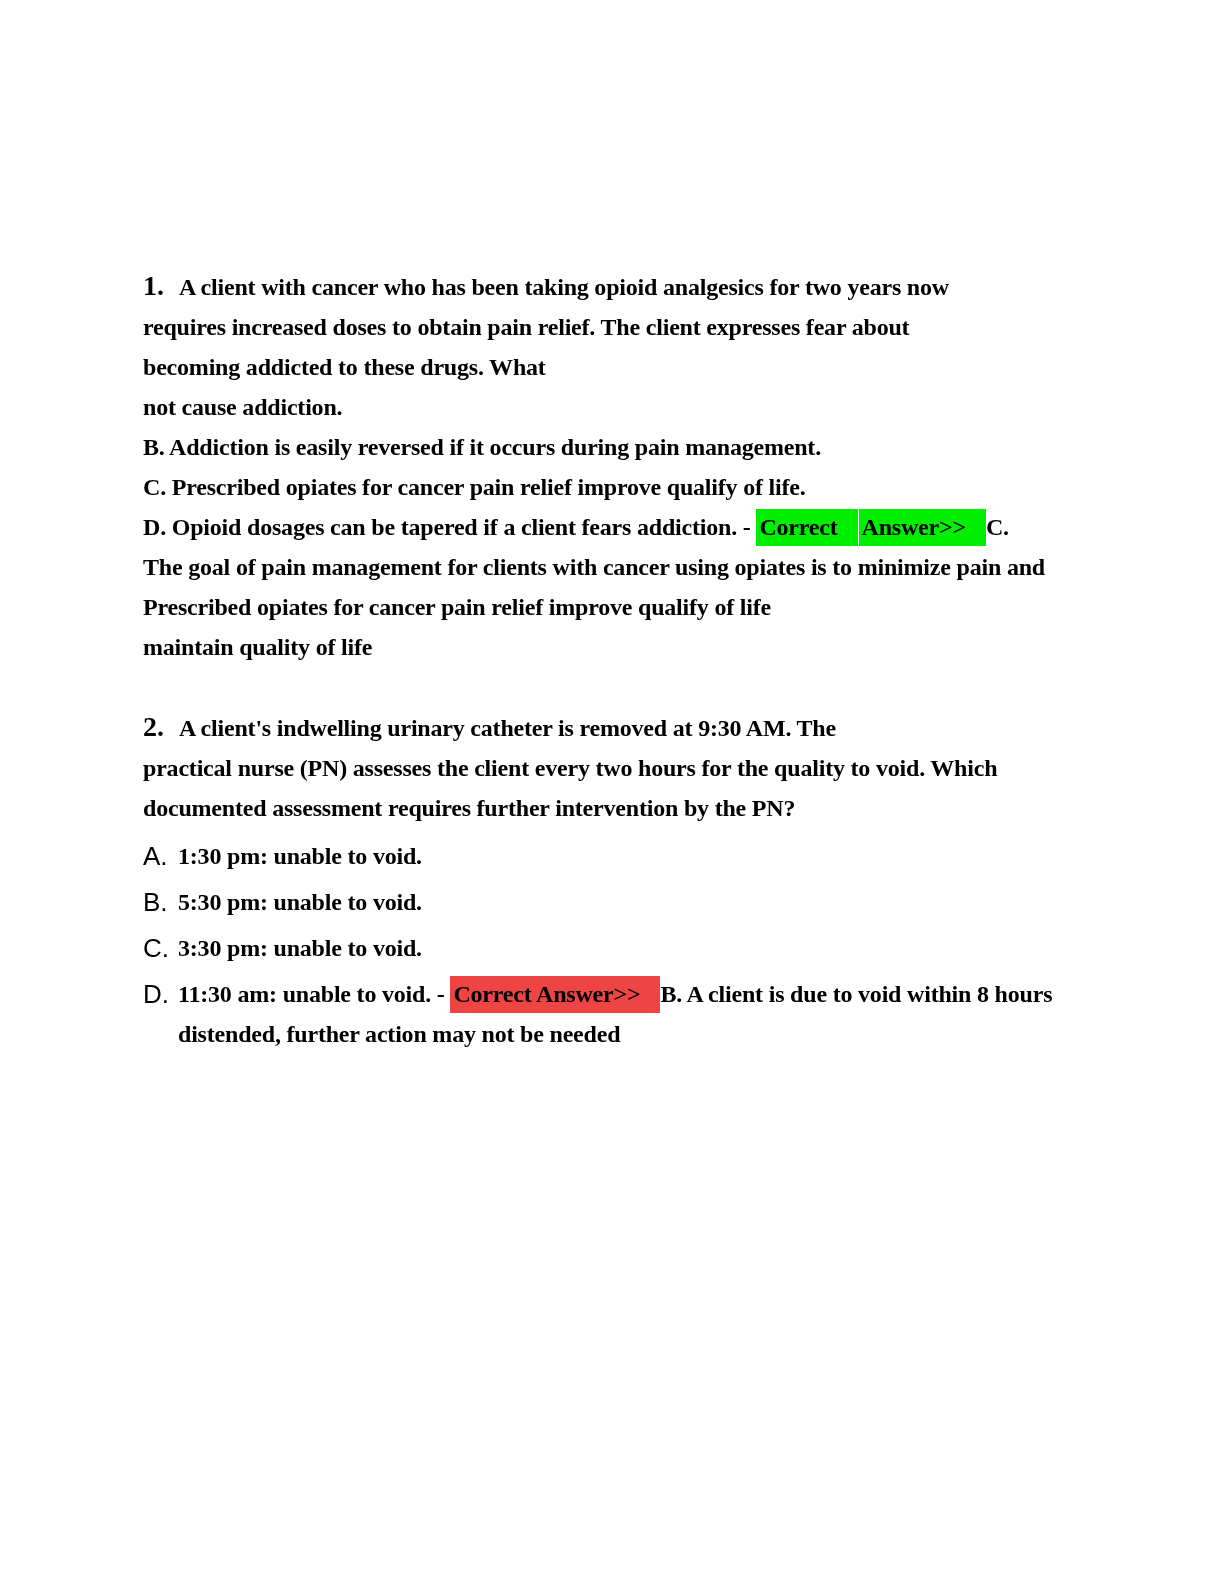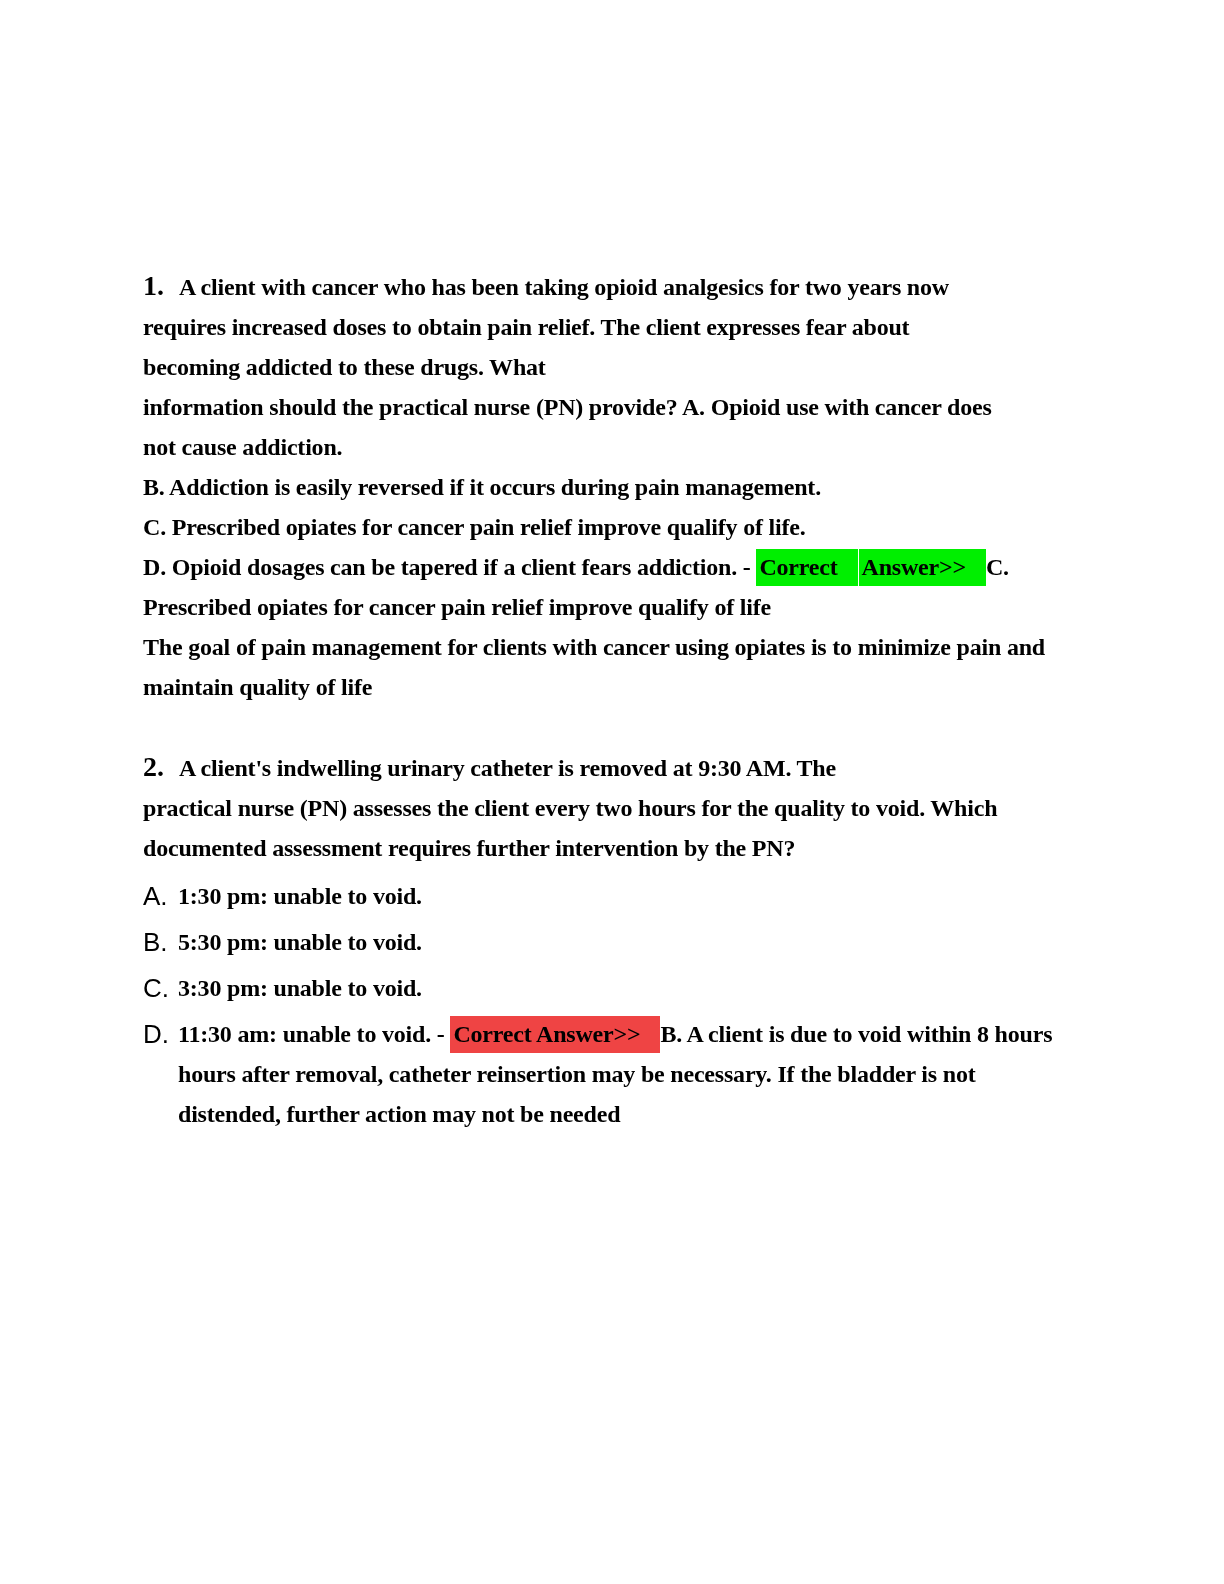--- a/index.html
+++ b/index.html
@@ -69,41 +69,39 @@
 </head>
 <body>
 
 <div class="page" style="background: rgb(255, 255, 255); color: rgb(0, 0, 0);">
   <div class="content">
 
     <div>
       <div class="line"><span class="qnum">1.</span><span>A client with cancer who has been taking opioid analgesics for two years now</span></div>
       <div class="line">requires increased doses to obtain pain relief. The client expresses fear about</div>
       <div class="line">becoming addicted to these drugs. What</div>
-      <div class="line">information should the practical nurse (PN) provide? A. Opioid use with cancer does</div>
       <div class="line">not cause addiction.</div>
       <div class="line">B. Addiction is easily reversed if it occurs during pain management.</div>
       <div class="line">C. Prescribed opiates for cancer pain relief improve qualify of life.</div>
       <div class="line"><span>D. Opioid dosages can be tapered if a client fears addiction. - </span><span class="hl" style="background-color: rgb(0, 239, 0);">Correct</span><span class="hl hl-gap" style="background-color: rgb(0, 239, 0);">Answer&gt;&gt;</span><span>C.</span></div>
+      <div class="line">The goal of pain management for clients with cancer using opiates is to minimize pain and</div>
       <div class="line">Prescribed opiates for cancer pain relief improve qualify of life</div>
-      <div class="line">The goal of pain management for clients with cancer using opiates is to minimize pain and</div>
       <div class="line">maintain quality of life</div>
     </div>
 
     <div class="question2-block">
       <div class="line"><span class="qnum">2.</span><span>A client's indwelling urinary catheter is removed at 9:30 AM. The</span></div>
       <div class="line">practical nurse (PN) assesses the client every two hours for the quality to void. Which</div>
       <div class="line">documented assessment requires further intervention by the PN?</div>
 
       <div class="line opt first-opt"><span class="opt-letter">A.</span><span>1:30 pm: unable to void.</span></div>
       <div class="line opt"><span class="opt-letter">B.</span><span>5:30 pm: unable to void.</span></div>
       <div class="line opt"><span class="opt-letter">C.</span><span>3:30 pm: unable to void.</span></div>
 
       <div class="line opt">
         <span class="opt-letter">D.</span>
         <div class="line"><span>11:30 am: unable to void. - </span><span class="hl" style="background-color: #ef4444;">Correct Answer&gt;&gt;</span><span>B. A client is due to void within 8 hours</span></div>
-        <div class="line">hours after removal, catheter reinsertion may be necessary. If the bladder is not</div>
         <div class="line">distended, further action may not be needed</div>
       </div>
     </div>
 
   </div>
 </div>
 
 </body></html>

